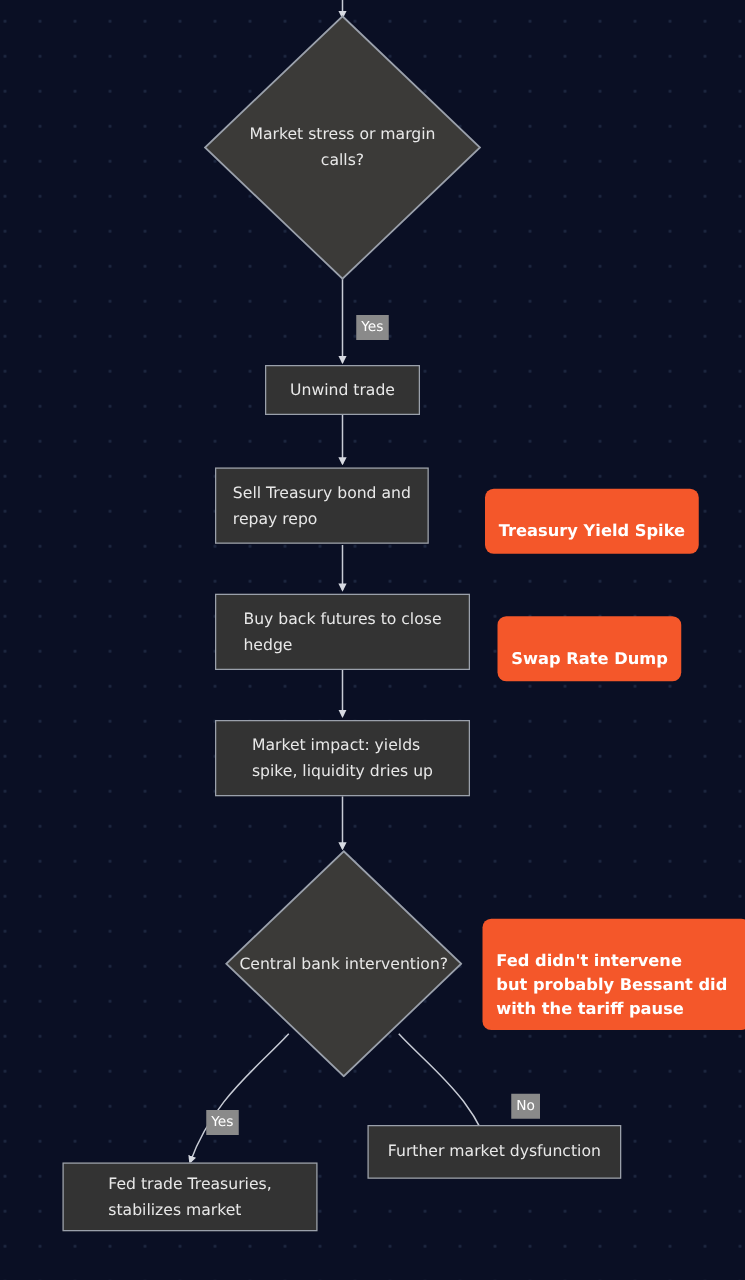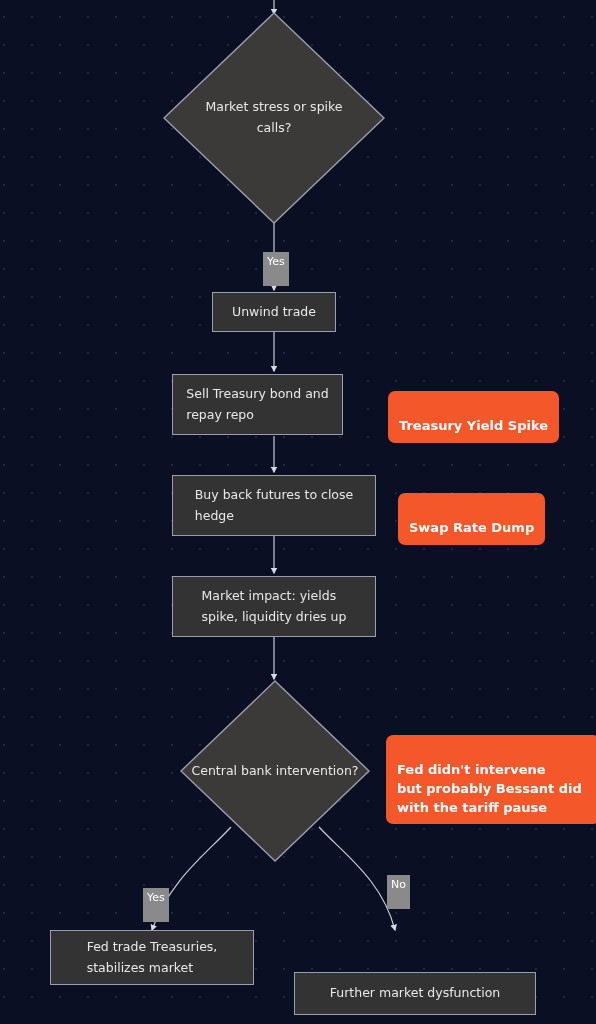--- a/index.html
+++ b/index.html
@@ -67,23 +67,24 @@
     max-width: 72%;
   }
 
   
   .edge-label {
     position: absolute;
     background: #8a8a8a;
     color: #ffffff;
     font-size: 11px;
     line-height: 1;
-    padding: 4px 4px 19px 4px;
+    padding: 4px 4px 5px 4px;
     z-index: 3;
     white-space: nowrap;
+    margin-left: 22px;
   }
 
   
   .annotation {
     position: absolute;
     background: #f4572a;
     color: #ffffff;
     border-radius: 7px;
     font-size: 13px;
     font-weight: bold;
@@ -121,21 +122,21 @@
 
     <path d="M 231 827 C 205 855, 170 880, 152 930" stroke="#c8ccd6" stroke-width="1.2" fill="none" marker-end="url(#arrow)"></path>
 
     <path d="M 319 827 C 345 855, 382 880, 395 930" stroke="#c8ccd6" stroke-width="1.2" fill="none" marker-end="url(#arrow)"></path>
   </svg>
 
   <div class="node-diamond" style="left:163px; top:12px; width:222px; height:212px;">
     <svg class="dia-shape" viewBox="0 0 222 212" preserveAspectRatio="none">
       <polygon points="111,1 221,106 111,211 1,106" fill="#3b3a38" stroke="#9aa0ab" stroke-width="1.4"></polygon>
     </svg>
-    <div class="dia-label">Market stress or spike
+    <div class="dia-label">Market stress or margin
 calls?</div>
   </div>
 
   <div class="edge-label" style="left:263px; top:252px;">Yes</div>
 
   <div class="node-rect" style="left:212px; top:292px; width:124px; height:40px;">
     <span>Unwind trade</span>
   </div>
 
   <div class="node-rect" style="left:172px; top:374px; width:171px; height:61px;">
@@ -162,21 +163,21 @@
 
   <div class="edge-label" style="left:143px; top:888px;">Yes</div>
 
   <div class="edge-label" style="left:387px; top:875px;">No</div>
 
   <div class="node-rect" style="left:50px; top:930px; width:204px; height:55px;">
     <span>Fed trade Treasuries,
 stabilizes market</span>
   </div>
 
-  <div class="node-rect" style="left:294px; top:972px; width:242px; height:43px;">
+  <div class="node-rect" style="left:294px; top:900px; width:203px; height:43px;">
     <span>Further market dysfunction</span>
   </div>
 
   <div class="annotation center" style="left:388px; top:391px;">
     <span>Treasury Yield Spike</span>
   </div>
 
   <div class="annotation center" style="left:398px; top:493px;">
     <span>Swap Rate Dump</span>
   </div>

